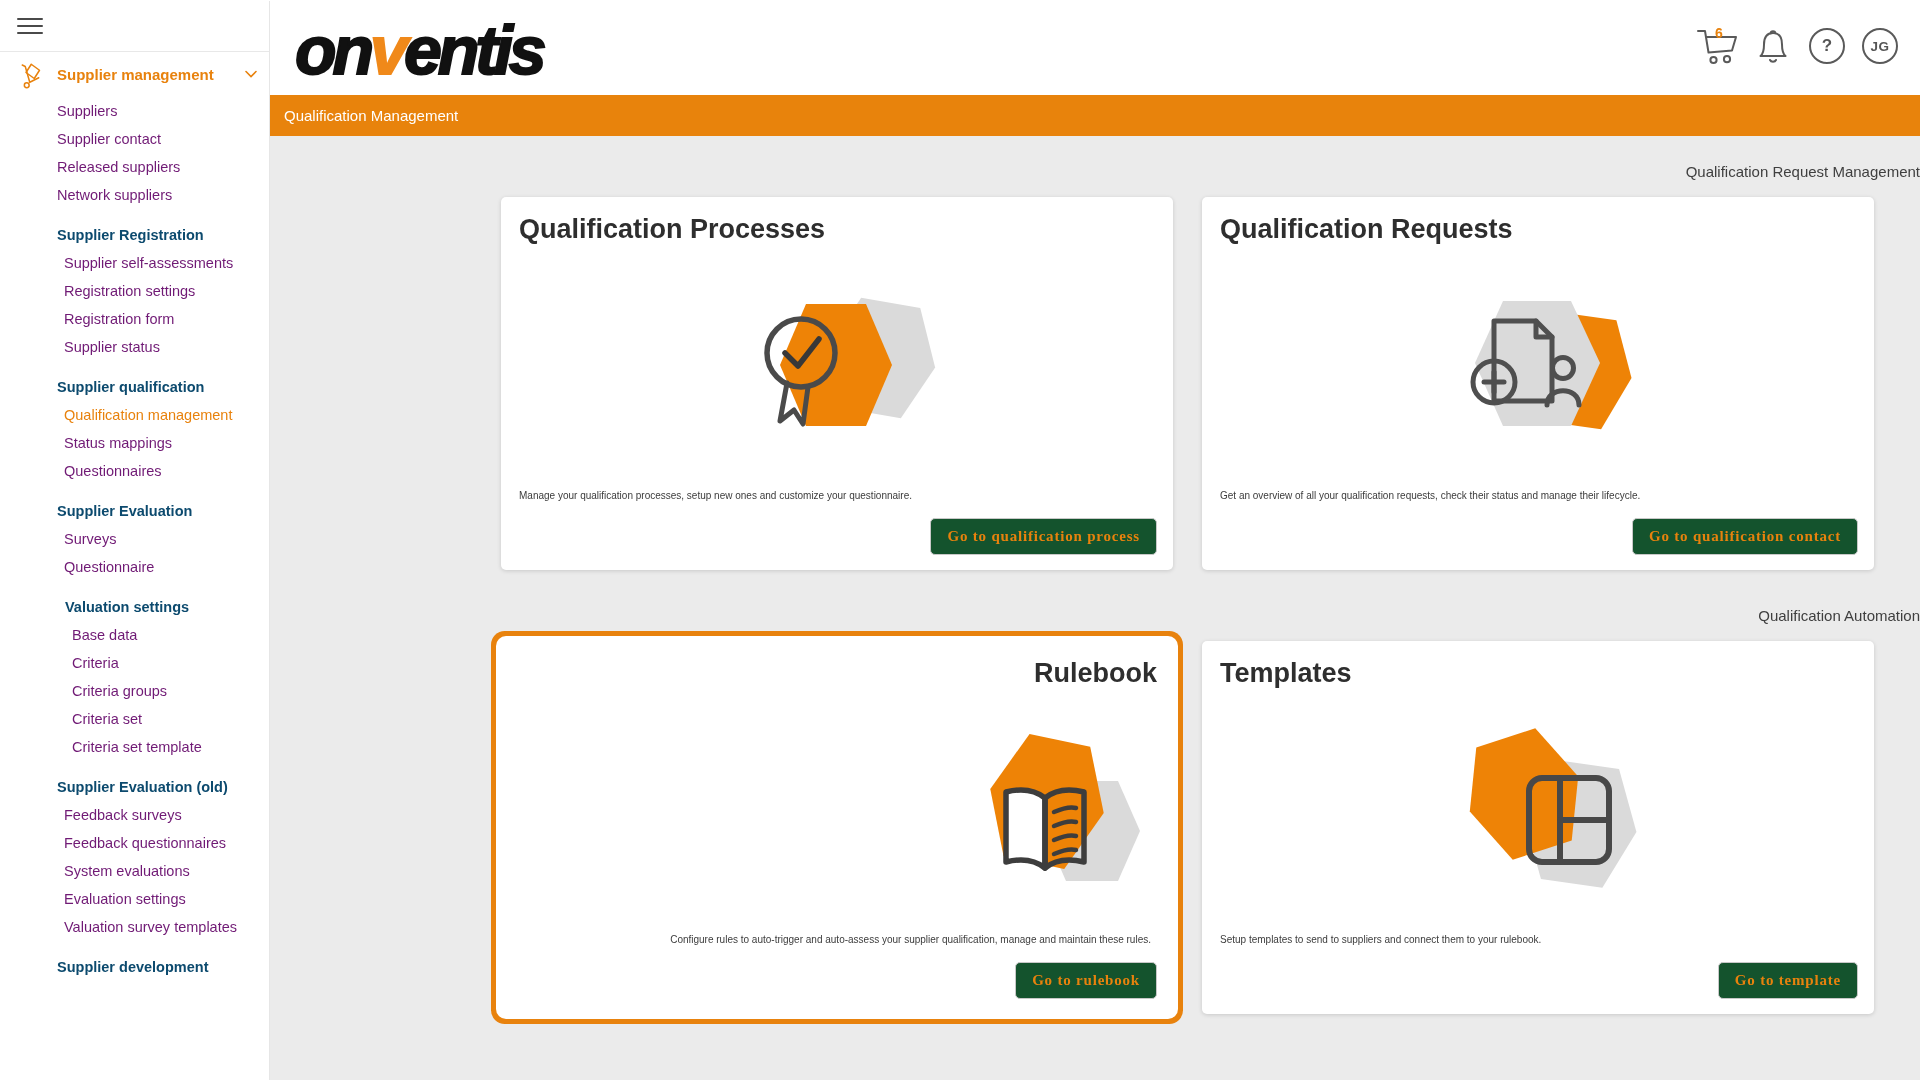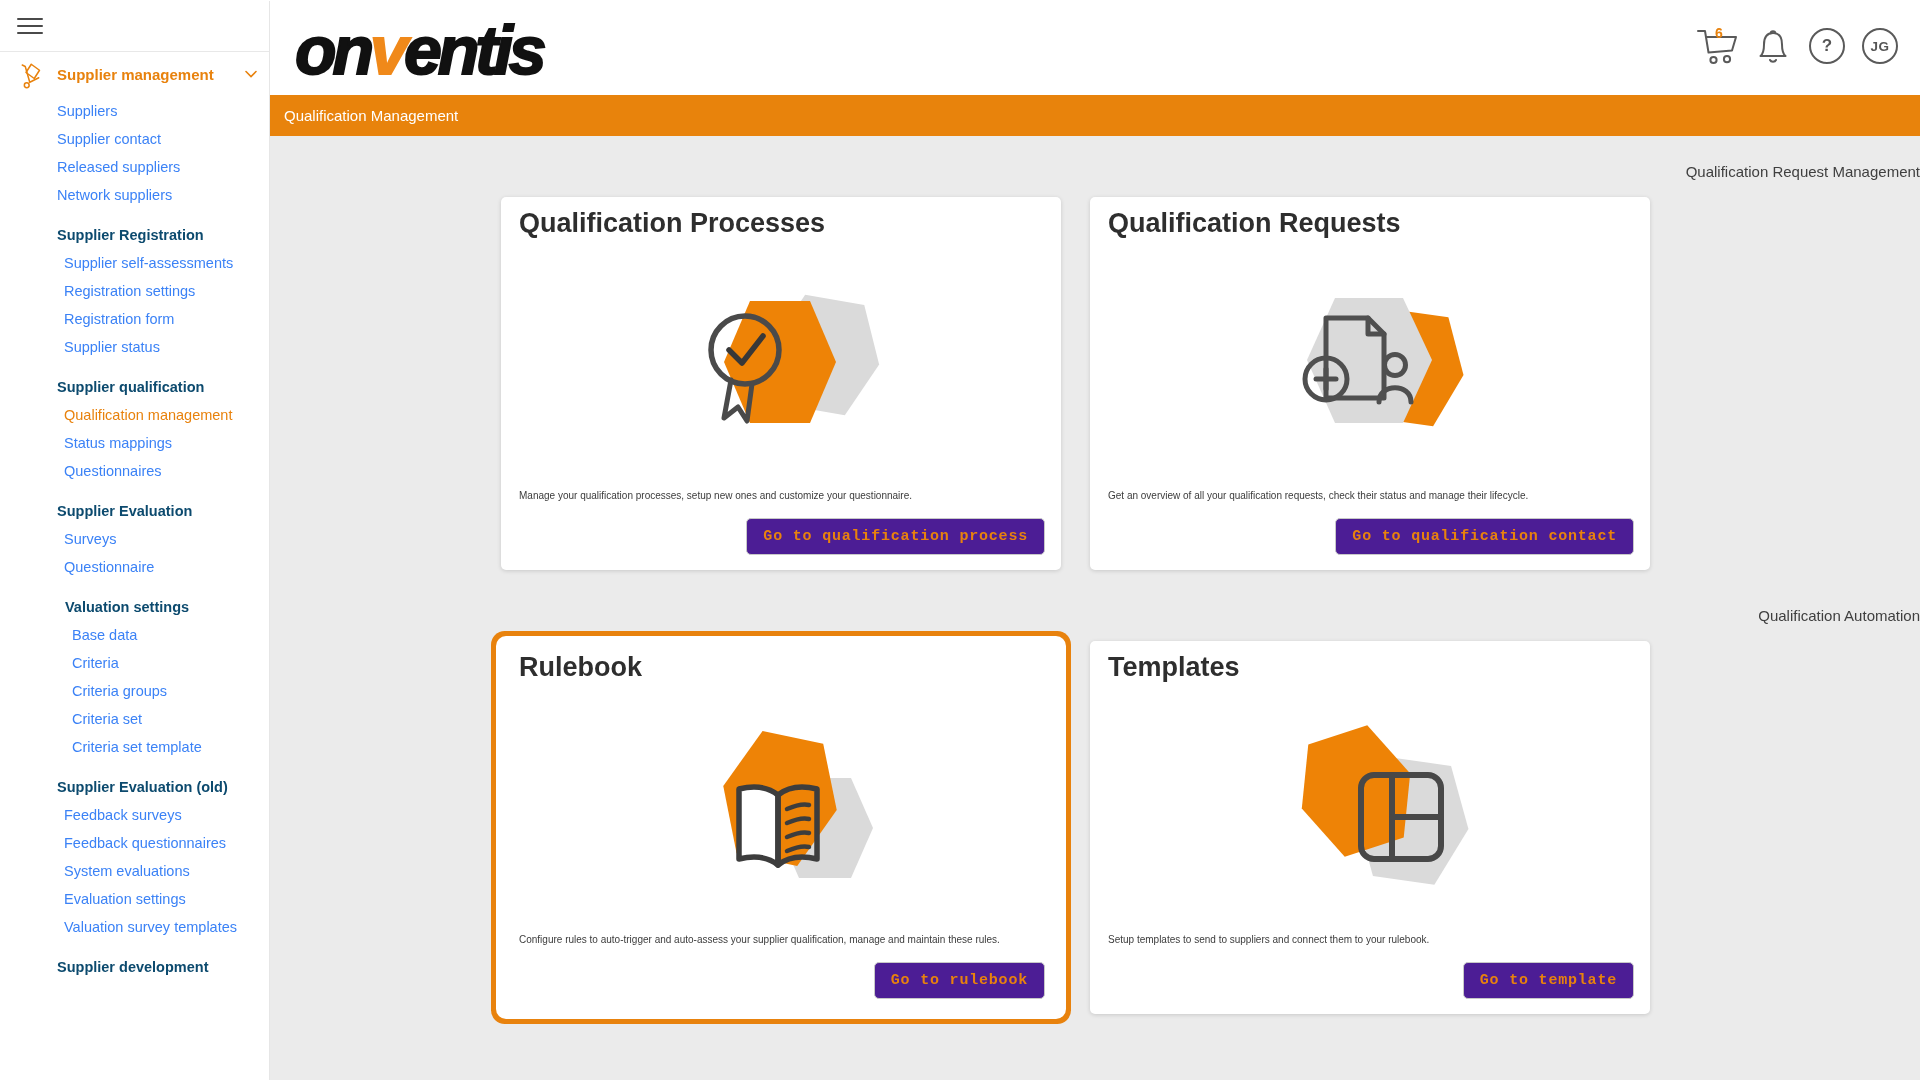--- a/index.html
+++ b/index.html
@@ -18,21 +18,21 @@
   .sidebar{position:absolute;left:0;top:1px;width:270px;height:1080px;background:#fff;
     border-right:1px solid #E6E6E6;z-index:6;}
   .hamburger{position:absolute;left:17px;top:17px;width:26px;height:18px;cursor:pointer;}
   .hamburger span{display:block;height:2px;background:#4A4A4A;margin-bottom:5px;border-radius:1px;}
   .side-divider{position:absolute;top:50px;left:0;width:100%;border-bottom:1px solid #E8E8E8;}
   .side-root{position:absolute;top:60px;left:0;width:100%;height:30px;}
   .side-root .truck{position:absolute;left:14px;top:-2px;}
   .side-root .root-label{position:absolute;left:57px;top:5px;font-size:15px;font-weight:700;color:var(--accent);}
   .side-root .chev{position:absolute;right:12px;top:9px;}
   .side-list{position:absolute;top:96px;left:0;width:100%;}
-  .srow{height:28px;line-height:28px;font-size:14.5px;color:#3b82f6;cursor:pointer;white-space:nowrap;}
+  .srow{height:28px;line-height:28px;font-size:14.5px;color:#701a75;cursor:pointer;white-space:nowrap;}
   .srow.hdr{font-weight:700;color:#0c4a6e;margin-top:12px;cursor:default;}
   .lvl0{padding-left:57px;}
   .lvl1{padding-left:64px;}
   .hdr2{padding-left:65px;}
   .lvl2{padding-left:72px;}
   .srow.active{color:var(--accent);}
 
   
   .topbar{position:absolute;left:270px;top:0;right:0;height:95px;background:#fff;z-index:4;}
   .logo{position:absolute;left:25px;top:16px;font-size:68px;line-height:1;font-style:italic;
@@ -58,31 +58,31 @@
   
   .crumb{position:absolute;left:270px;right:0;top:95px;height:41px;background:#E8830C;z-index:4;}
   .crumb .t{line-height:41px;padding-left:14px;color:#fff;font-size:15px;}
 
   
   .main{position:absolute;left:270px;right:0;top:136px;bottom:0;background:var(--bg);
     padding:27px 0 0 231px;}
   .sec-label{font-size:15px;color:#3F3F3F;margin-bottom:17px;text-align:right;}
   .sec2{margin-top:37px;}
   .cardrow{display:flex;gap:29px;}
-  .card{width:560px;height:373px;background:#fff;border-radius:5px;
-    box-shadow:0 1px 4px rgba(0,0,0,.15);padding:8px 16px 15px 18px;
+  .card{width:672px;height:373px;background:#fff;border-radius:5px;
+    box-shadow:0 1px 4px rgba(0,0,0,.15);padding:14px 16px 15px 18px;
     display:flex;flex-direction:column;position:relative;}
-  .card--highlight{box-shadow:0 0 0 5px #fff,0 0 0 10px var(--accent);}
+  .card--highlight{box-shadow:0 0 0 5px #fff,0 0 0 10px var(--accent);align-items:flex-end;}
   .card h2{font-size:27px;font-weight:700;color:#2E2E2E;margin-top:3px;}
   .card .ill{flex:1;display:flex;align-items:center;justify-content:center;}
   .card .desc{font-size:10px;color:#3C3C3C;line-height:1.5;margin-bottom:15px;padding-right:6px;}
   .card .btnrow{display:flex;justify-content:flex-end;}
-  .gobtn{background:#4c1d95;border:1px solid #C8C8C8;border-radius:5px;color:var(--accent);
+  .gobtn{background:#14532d;border:1px solid #C8C8C8;border-radius:5px;color:var(--accent);
     font-weight:700;font-size:15px;letter-spacing:.8px;padding:9px 16px;cursor:pointer;
-    font-family:Liberation Mono, monospace;}
+    font-family:Liberation Serif, serif;}
   svg{display:block;}
 </style>
 </head>
 <body>
 
 <nav class="sidebar">
   <div class="hamburger">
     <span></span>
       <span></span>
       <span></span>

